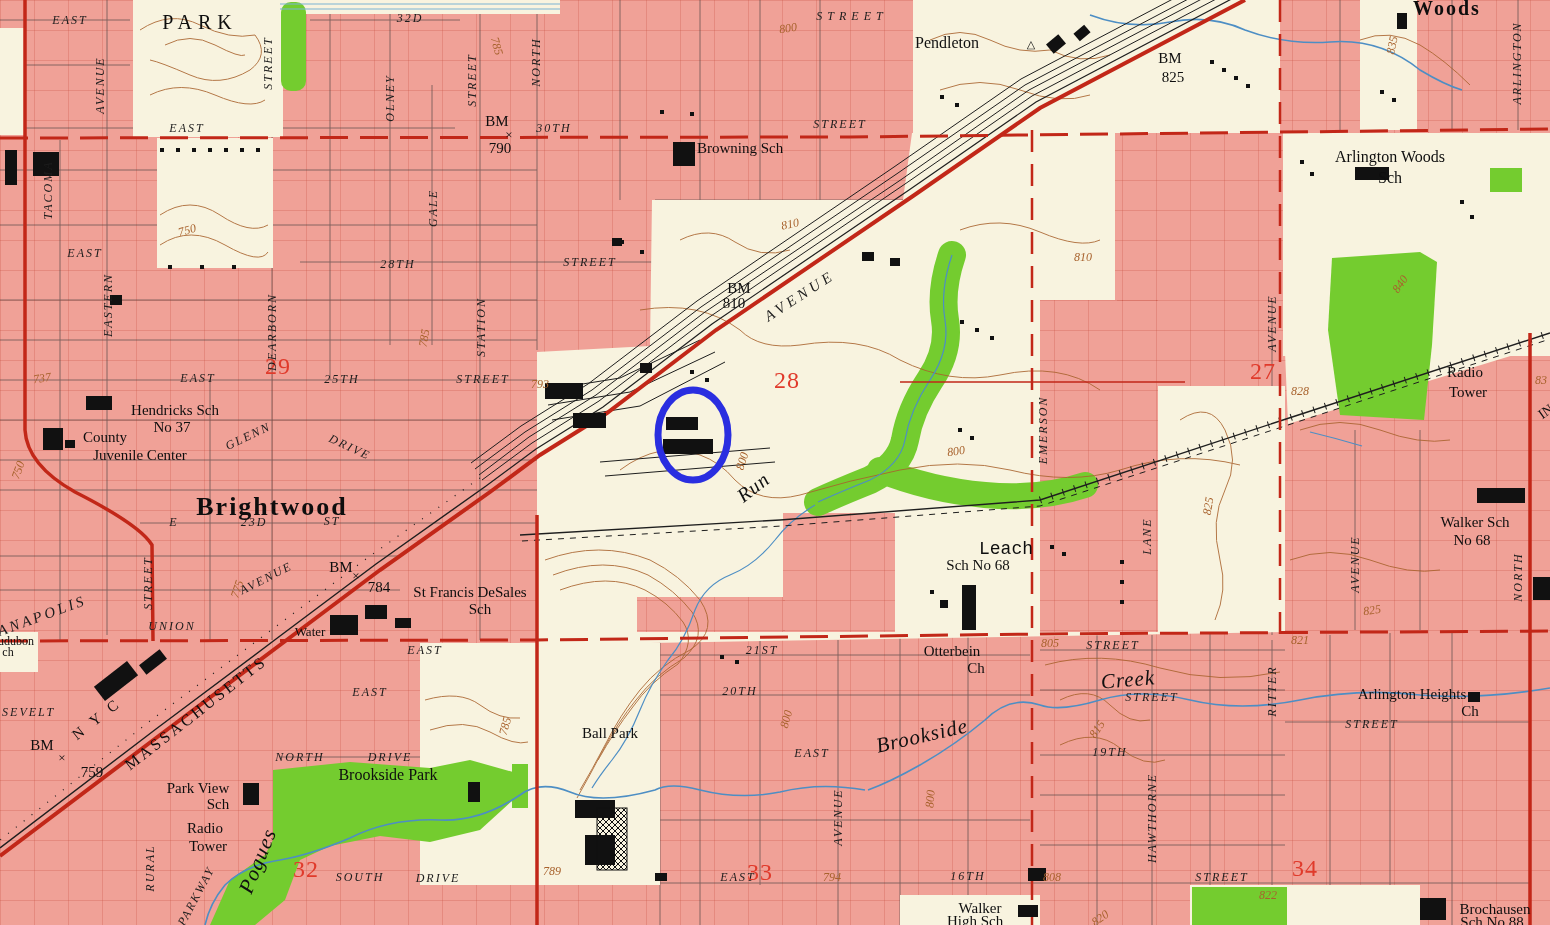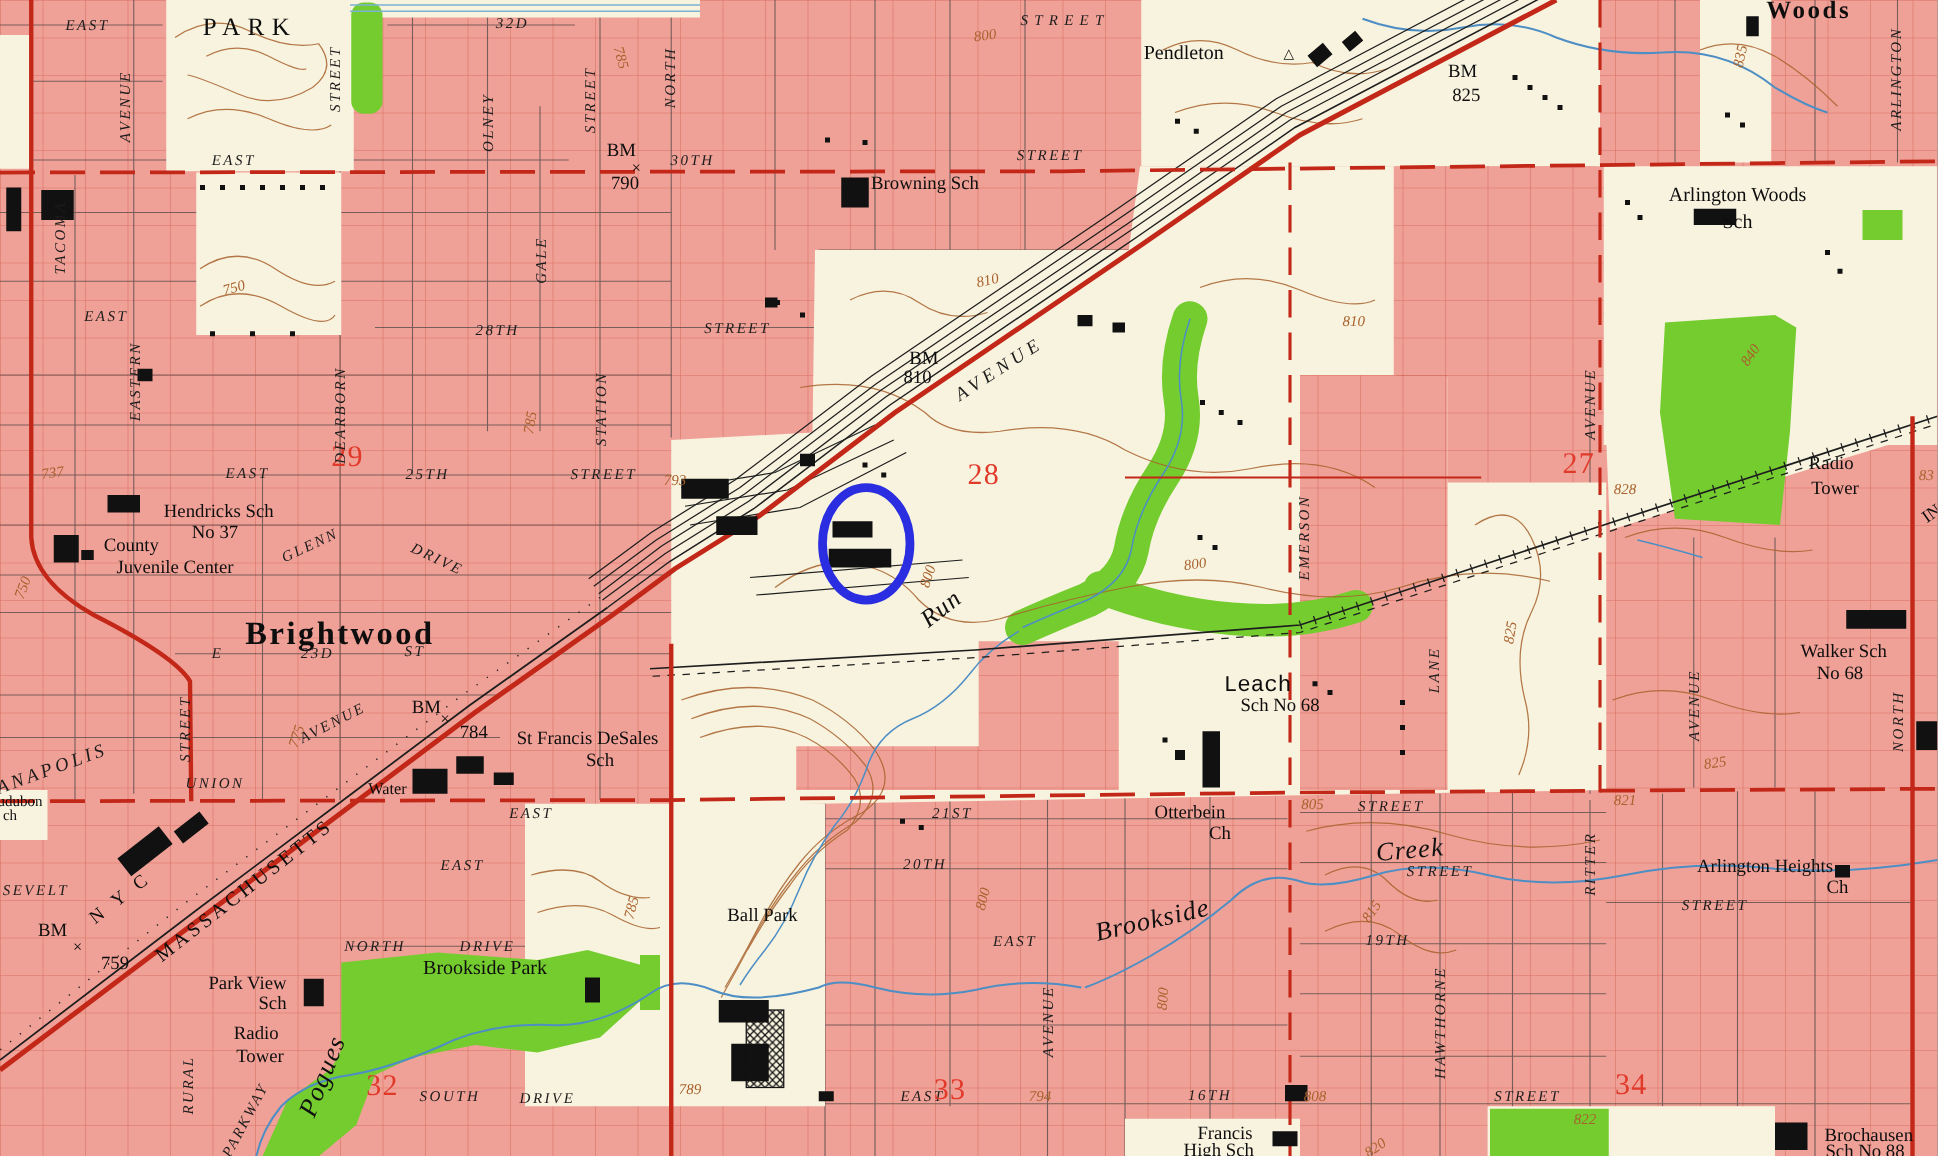--- a/index.html
+++ b/index.html
@@ -377,21 +377,21 @@
       <div class="lbl pl" style="left: 92px; top: 772px; font-size: 15px; transform: translate(-50%, -50%);">759</div>
       <div class="lbl ct" style="left: 540px; top: 384px; font-size: 12px; transform: translate(-50%, -50%);">793</div>
       <div class="lbl sec" style="left: 787px; top: 380px; font-size: 24px; transform: translate(-50%, -50%);">28</div>
       <div class="lbl pl" style="left: 739px; top: 288px; font-size: 15px; transform: translate(-50%, -50%);">BM</div>
       <div class="lbl pl" style="left: 734px; top: 303px; font-size: 15px; transform: translate(-50%, -50%);">810</div>
       <div class="lbl st" style="left: 800px; top: 296px; font-size: 15px; letter-spacing: 4px; transform: translate(-50%, -50%) rotate(-33deg);">AVENUE</div>
       <div class="lbl ct" style="left: 742px; top: 461px; font-size: 12px; transform: translate(-50%, -50%) rotate(-72deg);">800</div>
       <div class="lbl wtr" style="left: 753px; top: 487px; font-size: 20px; transform: translate(-50%, -50%) rotate(-38deg);">Run</div>
       <div class="lbl ct" style="left: 956px; top: 451px; font-size: 12px; transform: translate(-50%, -50%) rotate(-8deg);">800</div>
       <div class="lbl pl" style="left: 1006px; top: 549px; font-size: 18px; transform: translate(-50%, -50%); font-family: Liberation Mono, monospace;">Leach</div>
-      <div class="lbl pl" style="left: 978px; top: 565px; font-size: 15px; transform: translate(-50%, -50%); margin-left: 46px;">Sch No 68</div>
+      <div class="lbl pl" style="left: 978px; top: 565px; font-size: 15px; transform: translate(-50%, -50%);">Sch No 68</div>
       <div class="lbl st" style="left: 1043px; top: 430px; font-size: 12px; transform: translate(-50%, -50%) rotate(-90deg);">EMERSON</div>
       <div class="lbl sec" style="left: 1263px; top: 371px; font-size: 24px; transform: translate(-50%, -50%);">27</div>
       <div class="lbl st" style="left: 1272px; top: 323px; font-size: 12px; transform: translate(-50%, -50%) rotate(-90deg);">AVENUE</div>
       <div class="lbl ct" style="left: 1300px; top: 391px; font-size: 12px; transform: translate(-50%, -50%);">828</div>
       <div class="lbl pl" style="left: 1465px; top: 372px; font-size: 15px; transform: translate(-50%, -50%);">Radio</div>
       <div class="lbl pl" style="left: 1468px; top: 392px; font-size: 15px; transform: translate(-50%, -50%);">Tower</div>
       <div class="lbl ct" style="left: 1541px; top: 380px; font-size: 12px; transform: translate(-50%, -50%);">83</div>
       <div class="lbl pl" style="left: 1546px; top: 412px; font-size: 14px; transform: translate(-50%, -50%) rotate(-35deg);">IN</div>
       <div class="lbl ct" style="left: 1208px; top: 506px; font-size: 12px; transform: translate(-50%, -50%) rotate(-80deg);">825</div>
       <div class="lbl st" style="left: 1147px; top: 536px; font-size: 12px; transform: translate(-50%, -50%) rotate(-90deg);">LANE</div>
@@ -419,21 +419,21 @@
       <div class="lbl ct" style="left: 1097px; top: 729px; font-size: 12px; transform: translate(-50%, -50%) rotate(-55deg);">815</div>
       <div class="lbl st" style="left: 1110px; top: 752px; font-size: 12px; transform: translate(-50%, -50%);">19TH</div>
       <div class="lbl st" style="left: 1152px; top: 818px; font-size: 12px; transform: translate(-50%, -50%) rotate(-90deg);">HAWTHORNE</div>
       <div class="lbl st" style="left: 838px; top: 817px; font-size: 12px; transform: translate(-50%, -50%) rotate(-90deg);">AVENUE</div>
       <div class="lbl ct" style="left: 930px; top: 799px; font-size: 12px; transform: translate(-50%, -50%) rotate(-85deg);">800</div>
       <div class="lbl st" style="left: 738px; top: 877px; font-size: 12px; transform: translate(-50%, -50%);">EAST</div>
       <div class="lbl sec" style="left: 760px; top: 872px; font-size: 24px; transform: translate(-50%, -50%);">33</div>
       <div class="lbl ct" style="left: 832px; top: 877px; font-size: 12px; transform: translate(-50%, -50%);">794</div>
       <div class="lbl st" style="left: 968px; top: 876px; font-size: 12px; transform: translate(-50%, -50%);">16TH</div>
       <div class="lbl ct" style="left: 1052px; top: 877px; font-size: 12px; transform: translate(-50%, -50%);">808</div>
-      <div class="lbl pl" style="left: 980px; top: 908px; font-size: 15px; transform: translate(-50%, -50%);">Francis</div>
+      <div class="lbl pl" style="left: 980px; top: 908px; font-size: 15px; transform: translate(-50%, -50%);">Walker</div>
       <div class="lbl pl" style="left: 975px; top: 921px; font-size: 15px; transform: translate(-50%, -50%);">High Sch</div>
       <div class="lbl sec" style="left: 1305px; top: 868px; font-size: 24px; transform: translate(-50%, -50%);">34</div>
       <div class="lbl st" style="left: 1222px; top: 877px; font-size: 12px; transform: translate(-50%, -50%);">STREET</div>
       <div class="lbl ct" style="left: 1268px; top: 895px; font-size: 12px; transform: translate(-50%, -50%);">822</div>
       <div class="lbl pl" style="left: 1495px; top: 909px; font-size: 15px; transform: translate(-50%, -50%);">Brochausen</div>
       <div class="lbl pl" style="left: 1492px; top: 922px; font-size: 15px; transform: translate(-50%, -50%);">Sch No 88</div>
       <div class="lbl ct" style="left: 1100px; top: 918px; font-size: 12px; transform: translate(-50%, -50%) rotate(-35deg);">820</div>
       <div class="lbl ct" style="left: 552px; top: 871px; font-size: 12px; transform: translate(-50%, -50%);">789</div>
       <div class="lbl pl" style="left: 610px; top: 733px; font-size: 15px; transform: translate(-50%, -50%); text-align: center;">Ball Park</div>
       <div class="lbl pl" style="left: 198px; top: 788px; font-size: 15px; transform: translate(-50%, -50%);">Park View</div>

